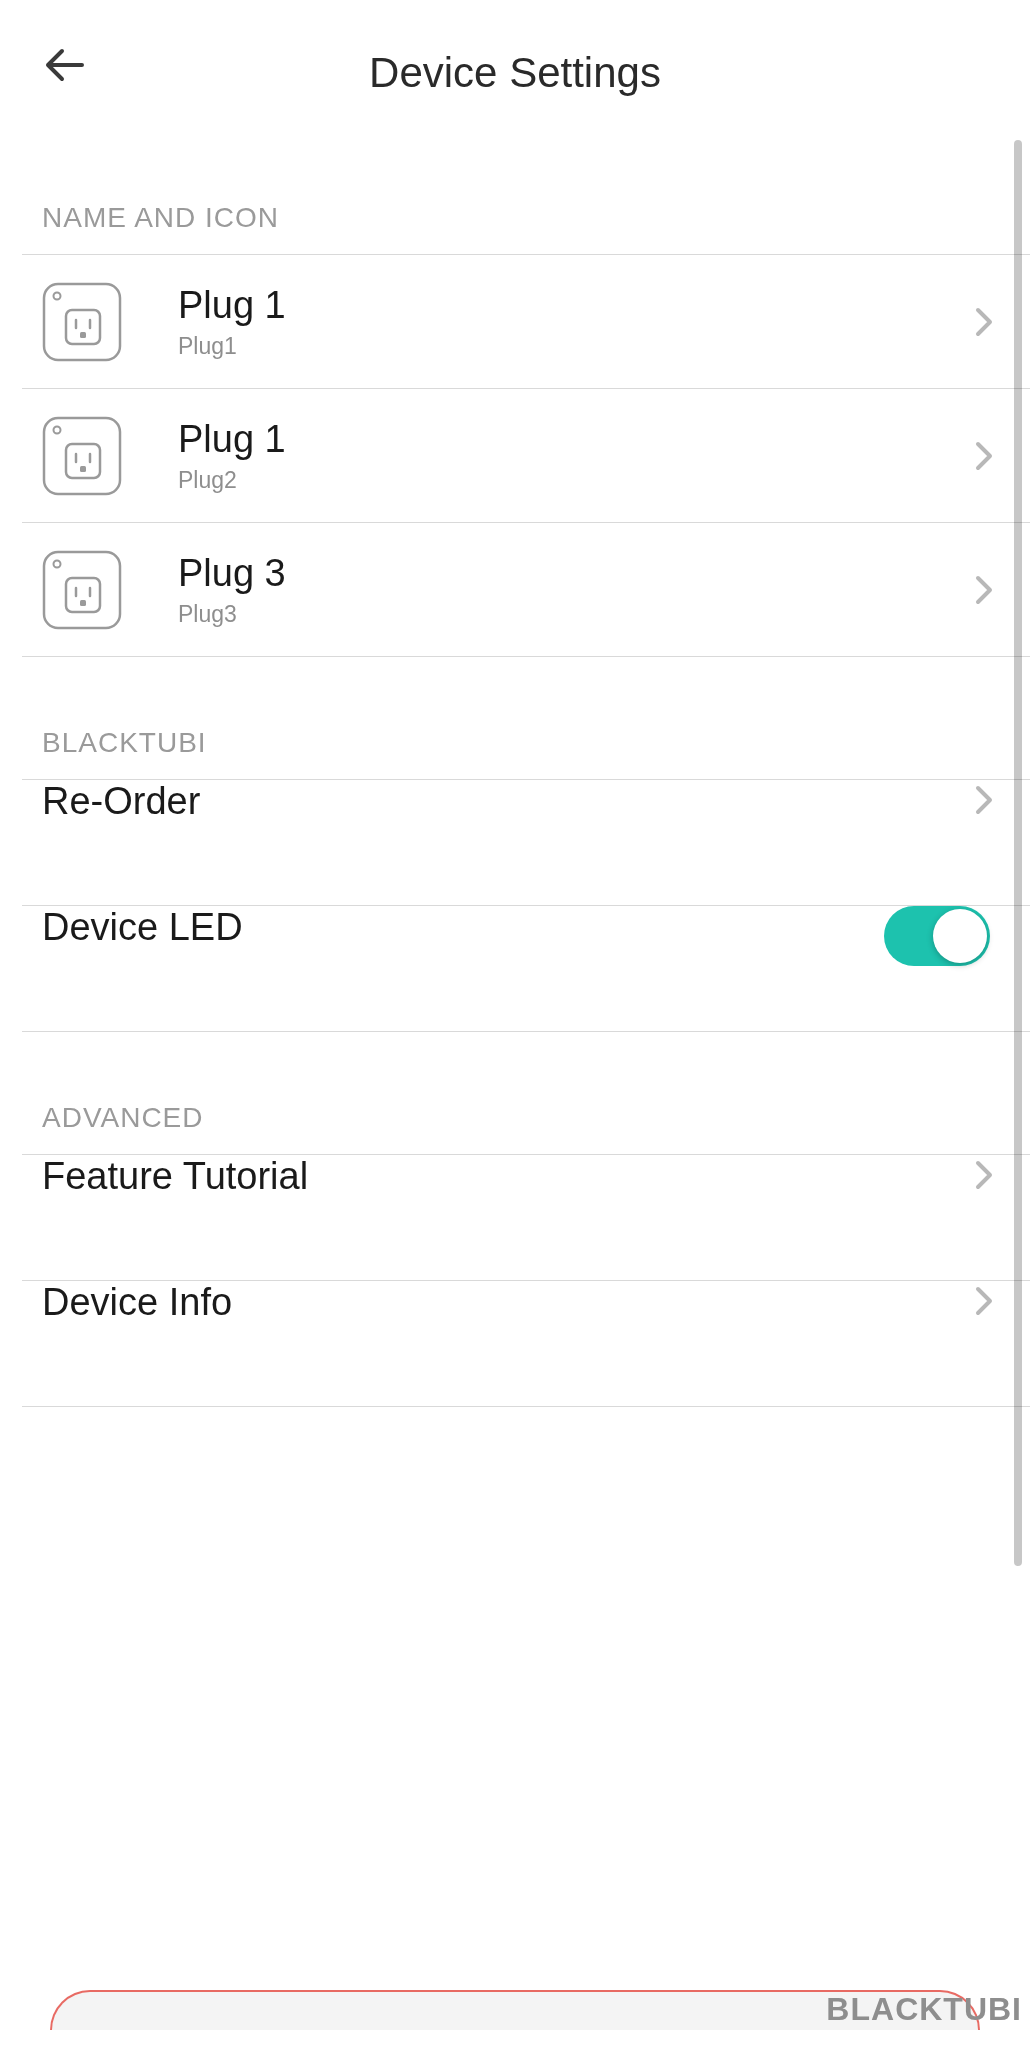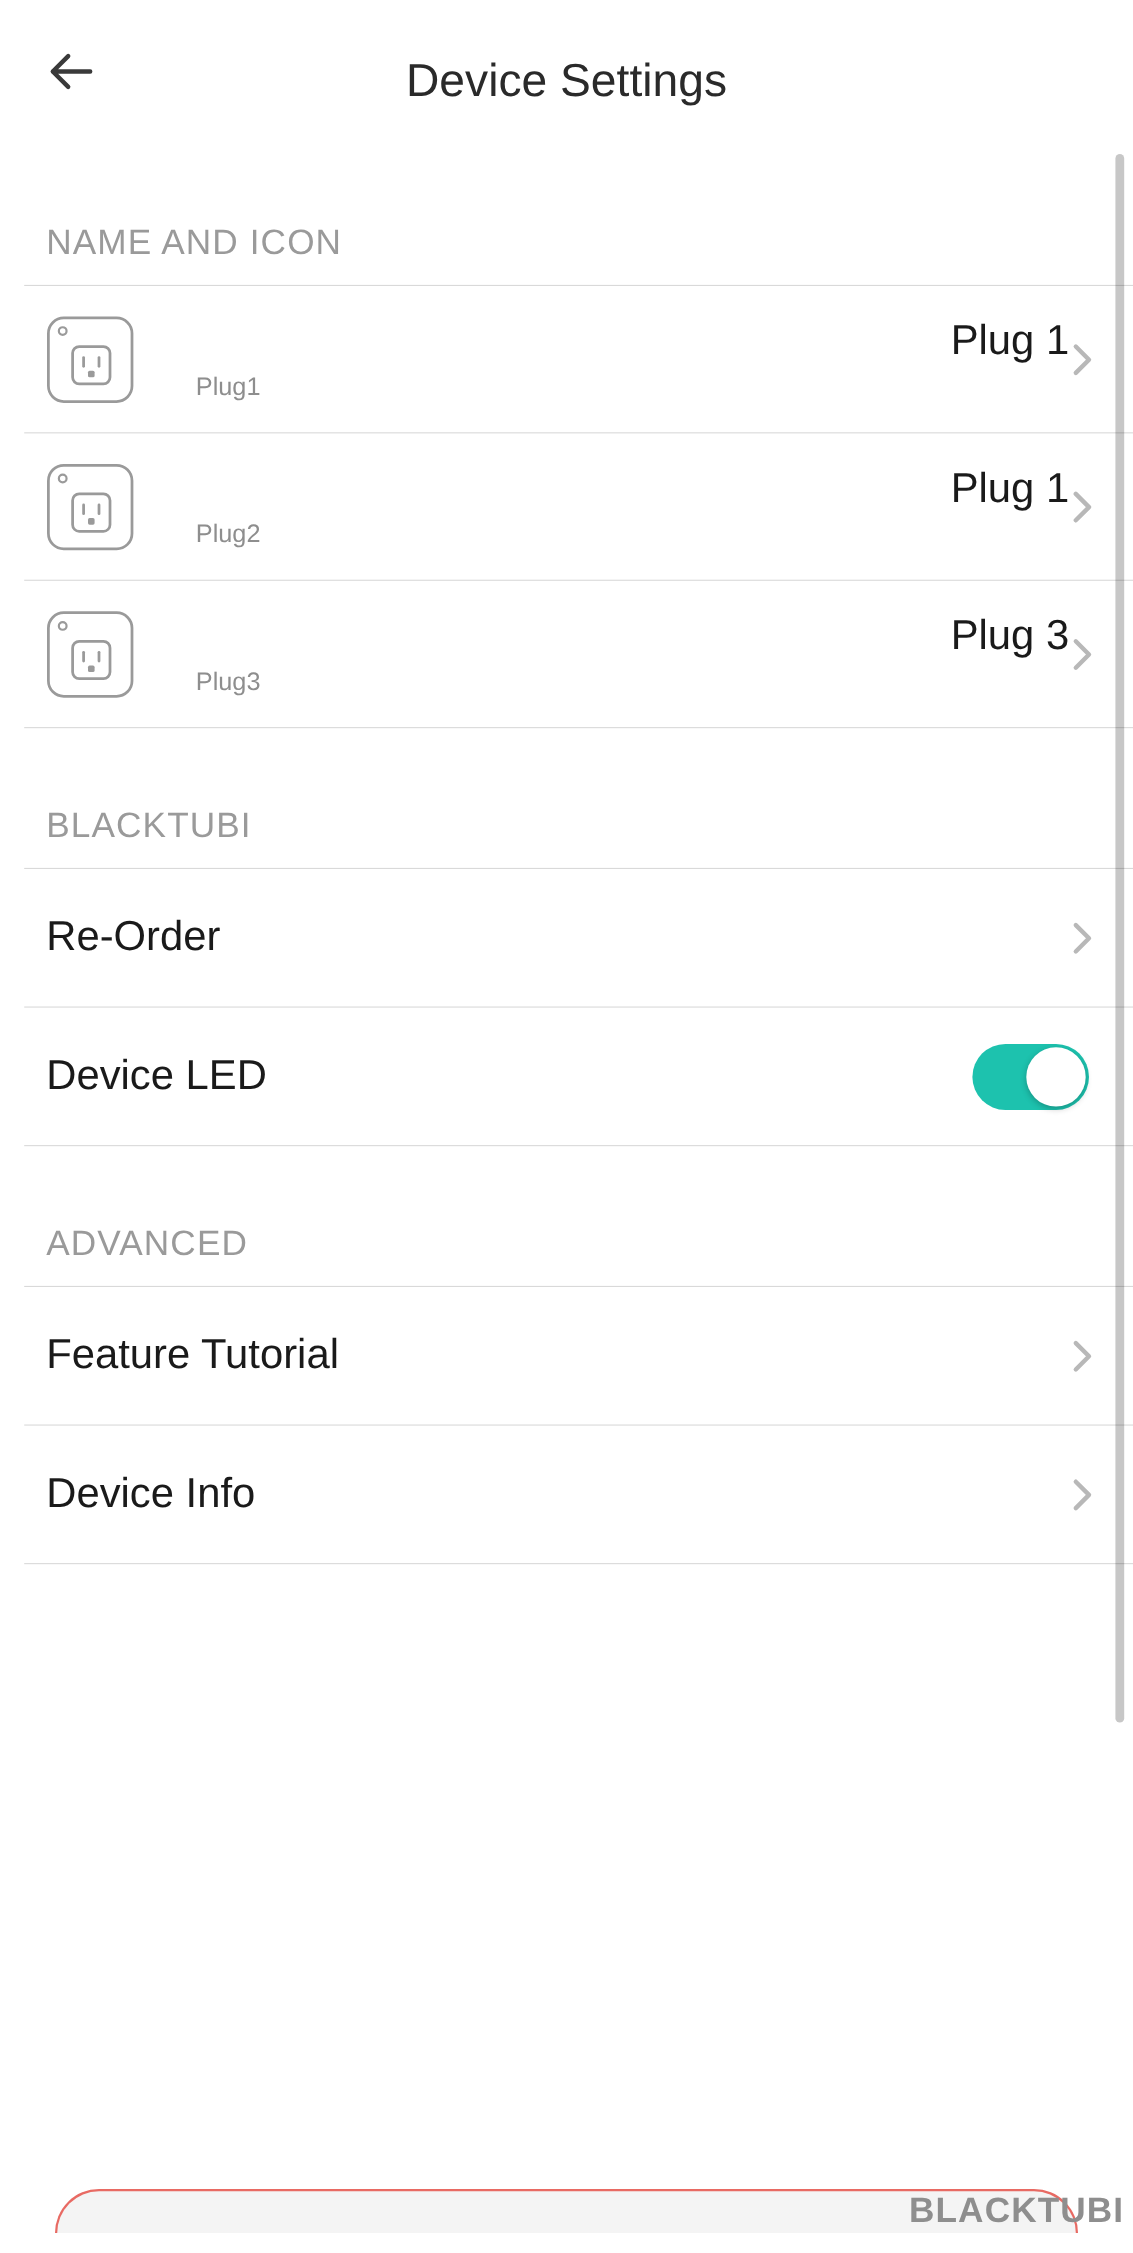--- a/index.html
+++ b/index.html
@@ -39,21 +39,21 @@
       text-align: center;
       font-size: 42px;
       font-weight: 400;
       color: #2a2a2a;
     }
     .content {
       padding-left: 22px;
       padding-right: 0;
     }
     .section-header {
-      font-size: 32px;
+      font-size: 28px;
       color: #9a9a9a;
       letter-spacing: 1px;
       padding: 70px 0 20px 20px;
     }
     .section-header.first {
       padding-top: 72px;
     }
     .divider-full {
       height: 1px;
       background: #d9d9d9;
@@ -76,38 +76,36 @@
       justify-content: center;
     }
     .plug-text {
       flex: 1;
       padding-left: 56px;
     }
     .plug-title {
       font-size: 38px;
       color: #1a1a1a;
       line-height: 1.2;
-      text-align: right;
     }
     .plug-sub {
       font-size: 23px;
       color: #8e8e8e;
       margin-top: 4px;
     }
     .chevron {
       width: 24px;
       height: 40px;
       display: flex;
       align-items: center;
       justify-content: center;
       margin-right: 4px;
     }
     .simple-row {
       display: flex;
-      align-items: center;
       height: 125px;
       padding-left: 20px;
       padding-right: 30px;
       cursor: pointer;
     }
     .simple-label {
       flex: 1;
       font-size: 38px;
       color: #1a1a1a;
     }

